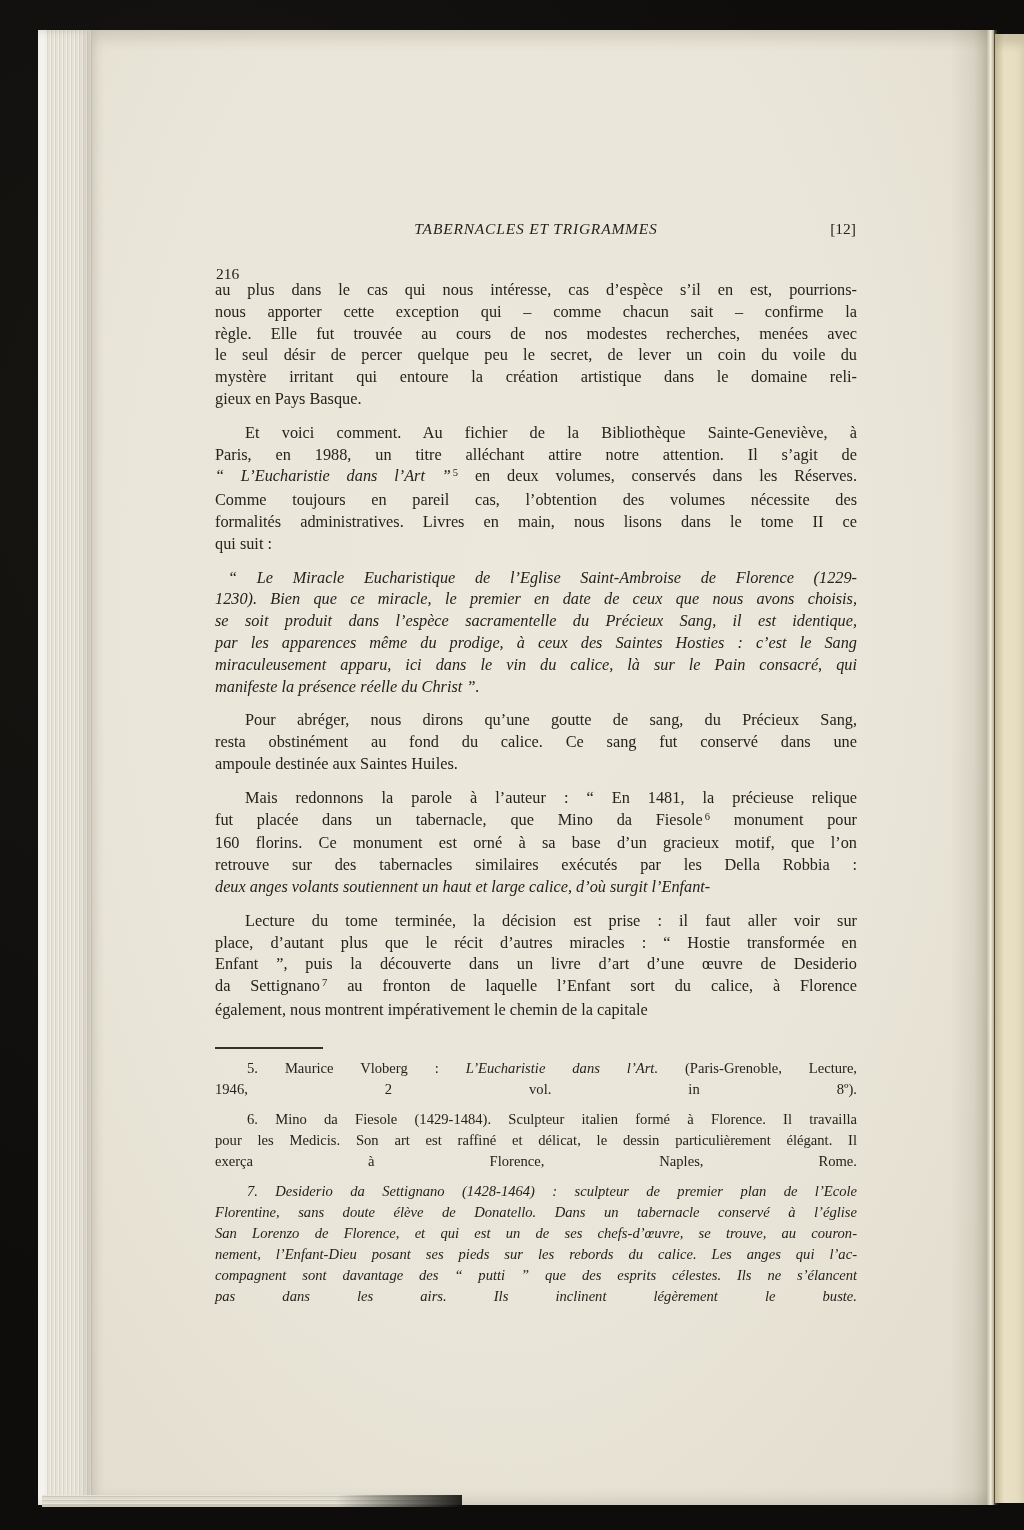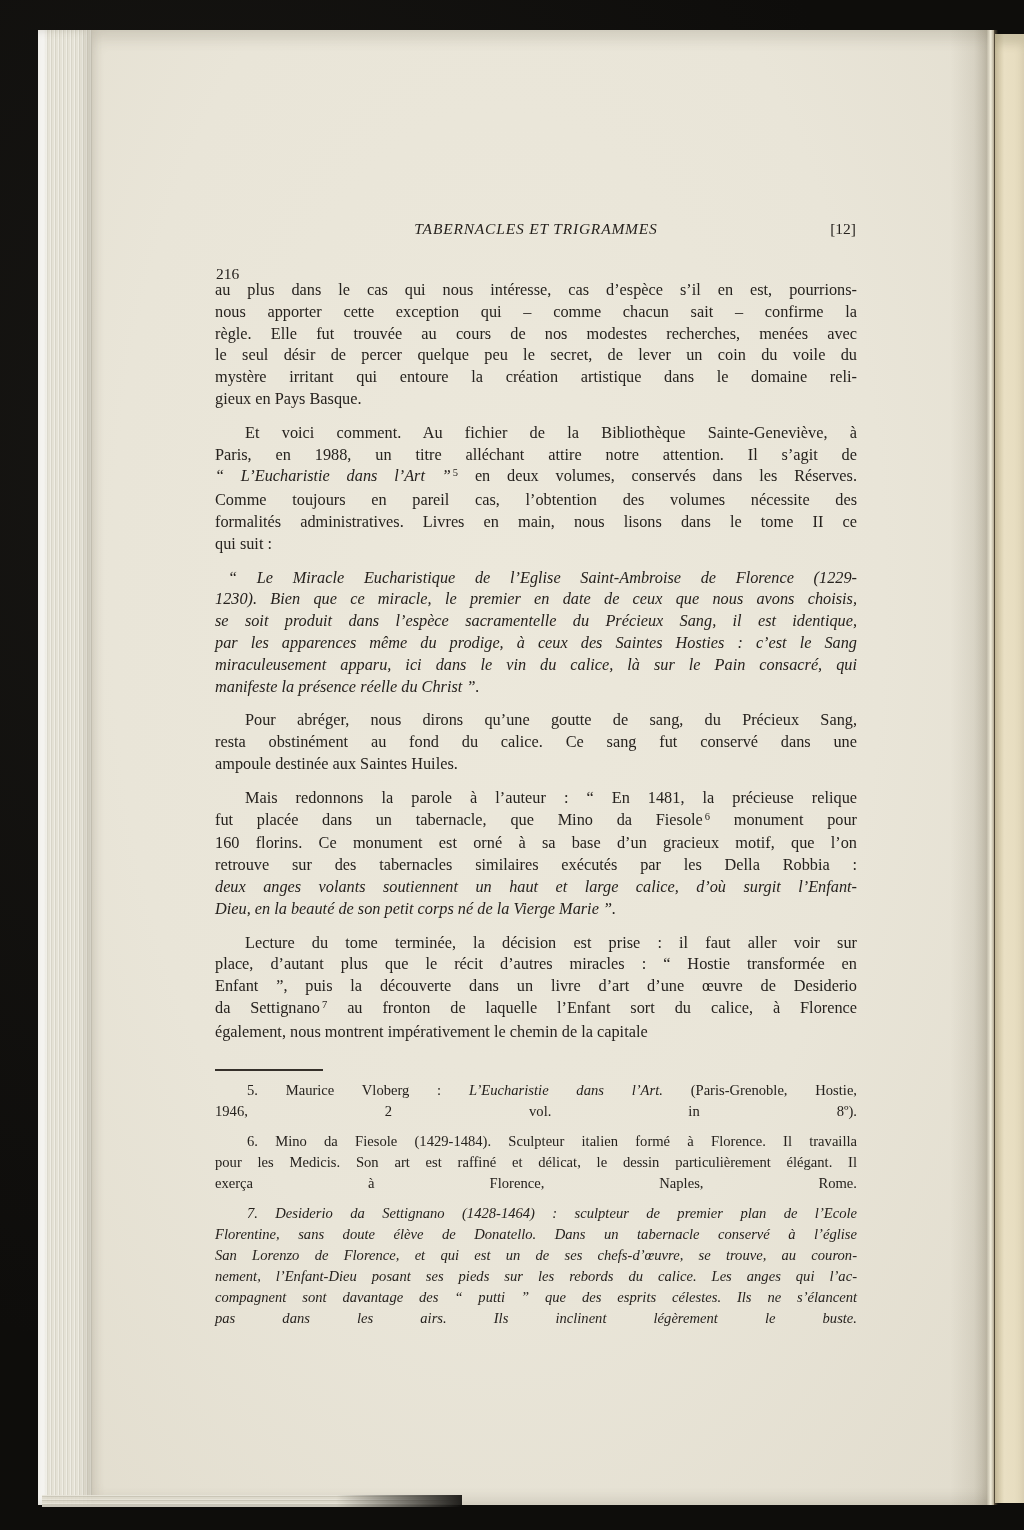--- a/index.html
+++ b/index.html
@@ -126,35 +126,34 @@
             <div class="line"><span>Pour abréger, nous dirons qu’une goutte de sang, du Précieux Sang,</span></div>
             <div class="line"><span>resta obstinément au fond du calice. Ce sang fut conservé dans une</span></div>
             <div class="line"><span>ampoule destinée aux Saintes Huiles.</span></div>
           </div>
           <div class="para indent">
             <div class="line"><span>Mais redonnons la parole à l’auteur : “ En 1481, la précieuse relique</span></div>
             <div class="line"><span>fut placée dans un tabernacle, que Mino da Fiesole</span><span class="sup">6</span><span> monument pour</span></div>
             <div class="line"><span>160 florins. Ce monument est orné à sa base d’un gracieux motif, que l’on</span></div>
             <div class="line"><span>retrouve sur des tabernacles similaires exécutés par les Della Robbia :</span></div>
             <div class="line"><span class="it">deux anges volants soutiennent un haut et large calice, d’où surgit l’Enfant-</span></div>
-            <div class="line"><span class="it">Dieu, en la beauté de son petit corps né de la Vierge Marie ”.</span></div>
           </div>
           <div class="para indent">
             <div class="line"><span>Lecture du tome terminée, la décision est prise : il faut aller voir sur</span></div>
             <div class="line"><span>place, d’autant plus que le récit d’autres miracles : “ Hostie transformée en</span></div>
             <div class="line"><span>Enfant ”, puis la découverte dans un livre d’art d’une œuvre de Desiderio</span></div>
             <div class="line"><span>da Settignano</span><span class="sup">7</span><span> au fronton de laquelle l’Enfant sort du calice, à Florence</span></div>
             <div class="line"><span>également, nous montrent impérativement le chemin de la capitale</span></div>
           </div>
         </div>
       <div class="footnotes">
         <div class="fn-rule"></div>
         <div id="footnote-list">
             <div class="fn">
-              <div class="line"><span>5. Maurice Vloberg : </span><span class="it">L’Eucharistie dans l’Art.</span><span> (Paris-Grenoble, Hostie,</span></div>
+              <div class="line"><span>5. Maurice Vloberg : </span><span class="it">L’Eucharistie dans l’Art.</span><span> (Paris-Grenoble, Lecture,</span></div>
               <div class="line"><span>1946, 2 vol. in 8º).</span></div>
             </div>
             <div class="fn">
               <div class="line"><span>6. Mino da Fiesole (1429-1484). Sculpteur italien formé à Florence. Il travailla</span></div>
               <div class="line"><span>pour les Medicis. Son art est raffiné et délicat, le dessin particulièrement élégant. Il</span></div>
               <div class="line"><span>exerça à Florence, Naples, Rome.</span></div>
             </div>
             <div class="fn">
               <div class="line"><span>7. Desiderio da Settignano (1428-1464) : sculpteur de premier plan de l’Ecole</span></div>
               <div class="line"><span>Florentine, sans doute élève de Donatello. Dans un tabernacle conservé à l’église</span></div>

